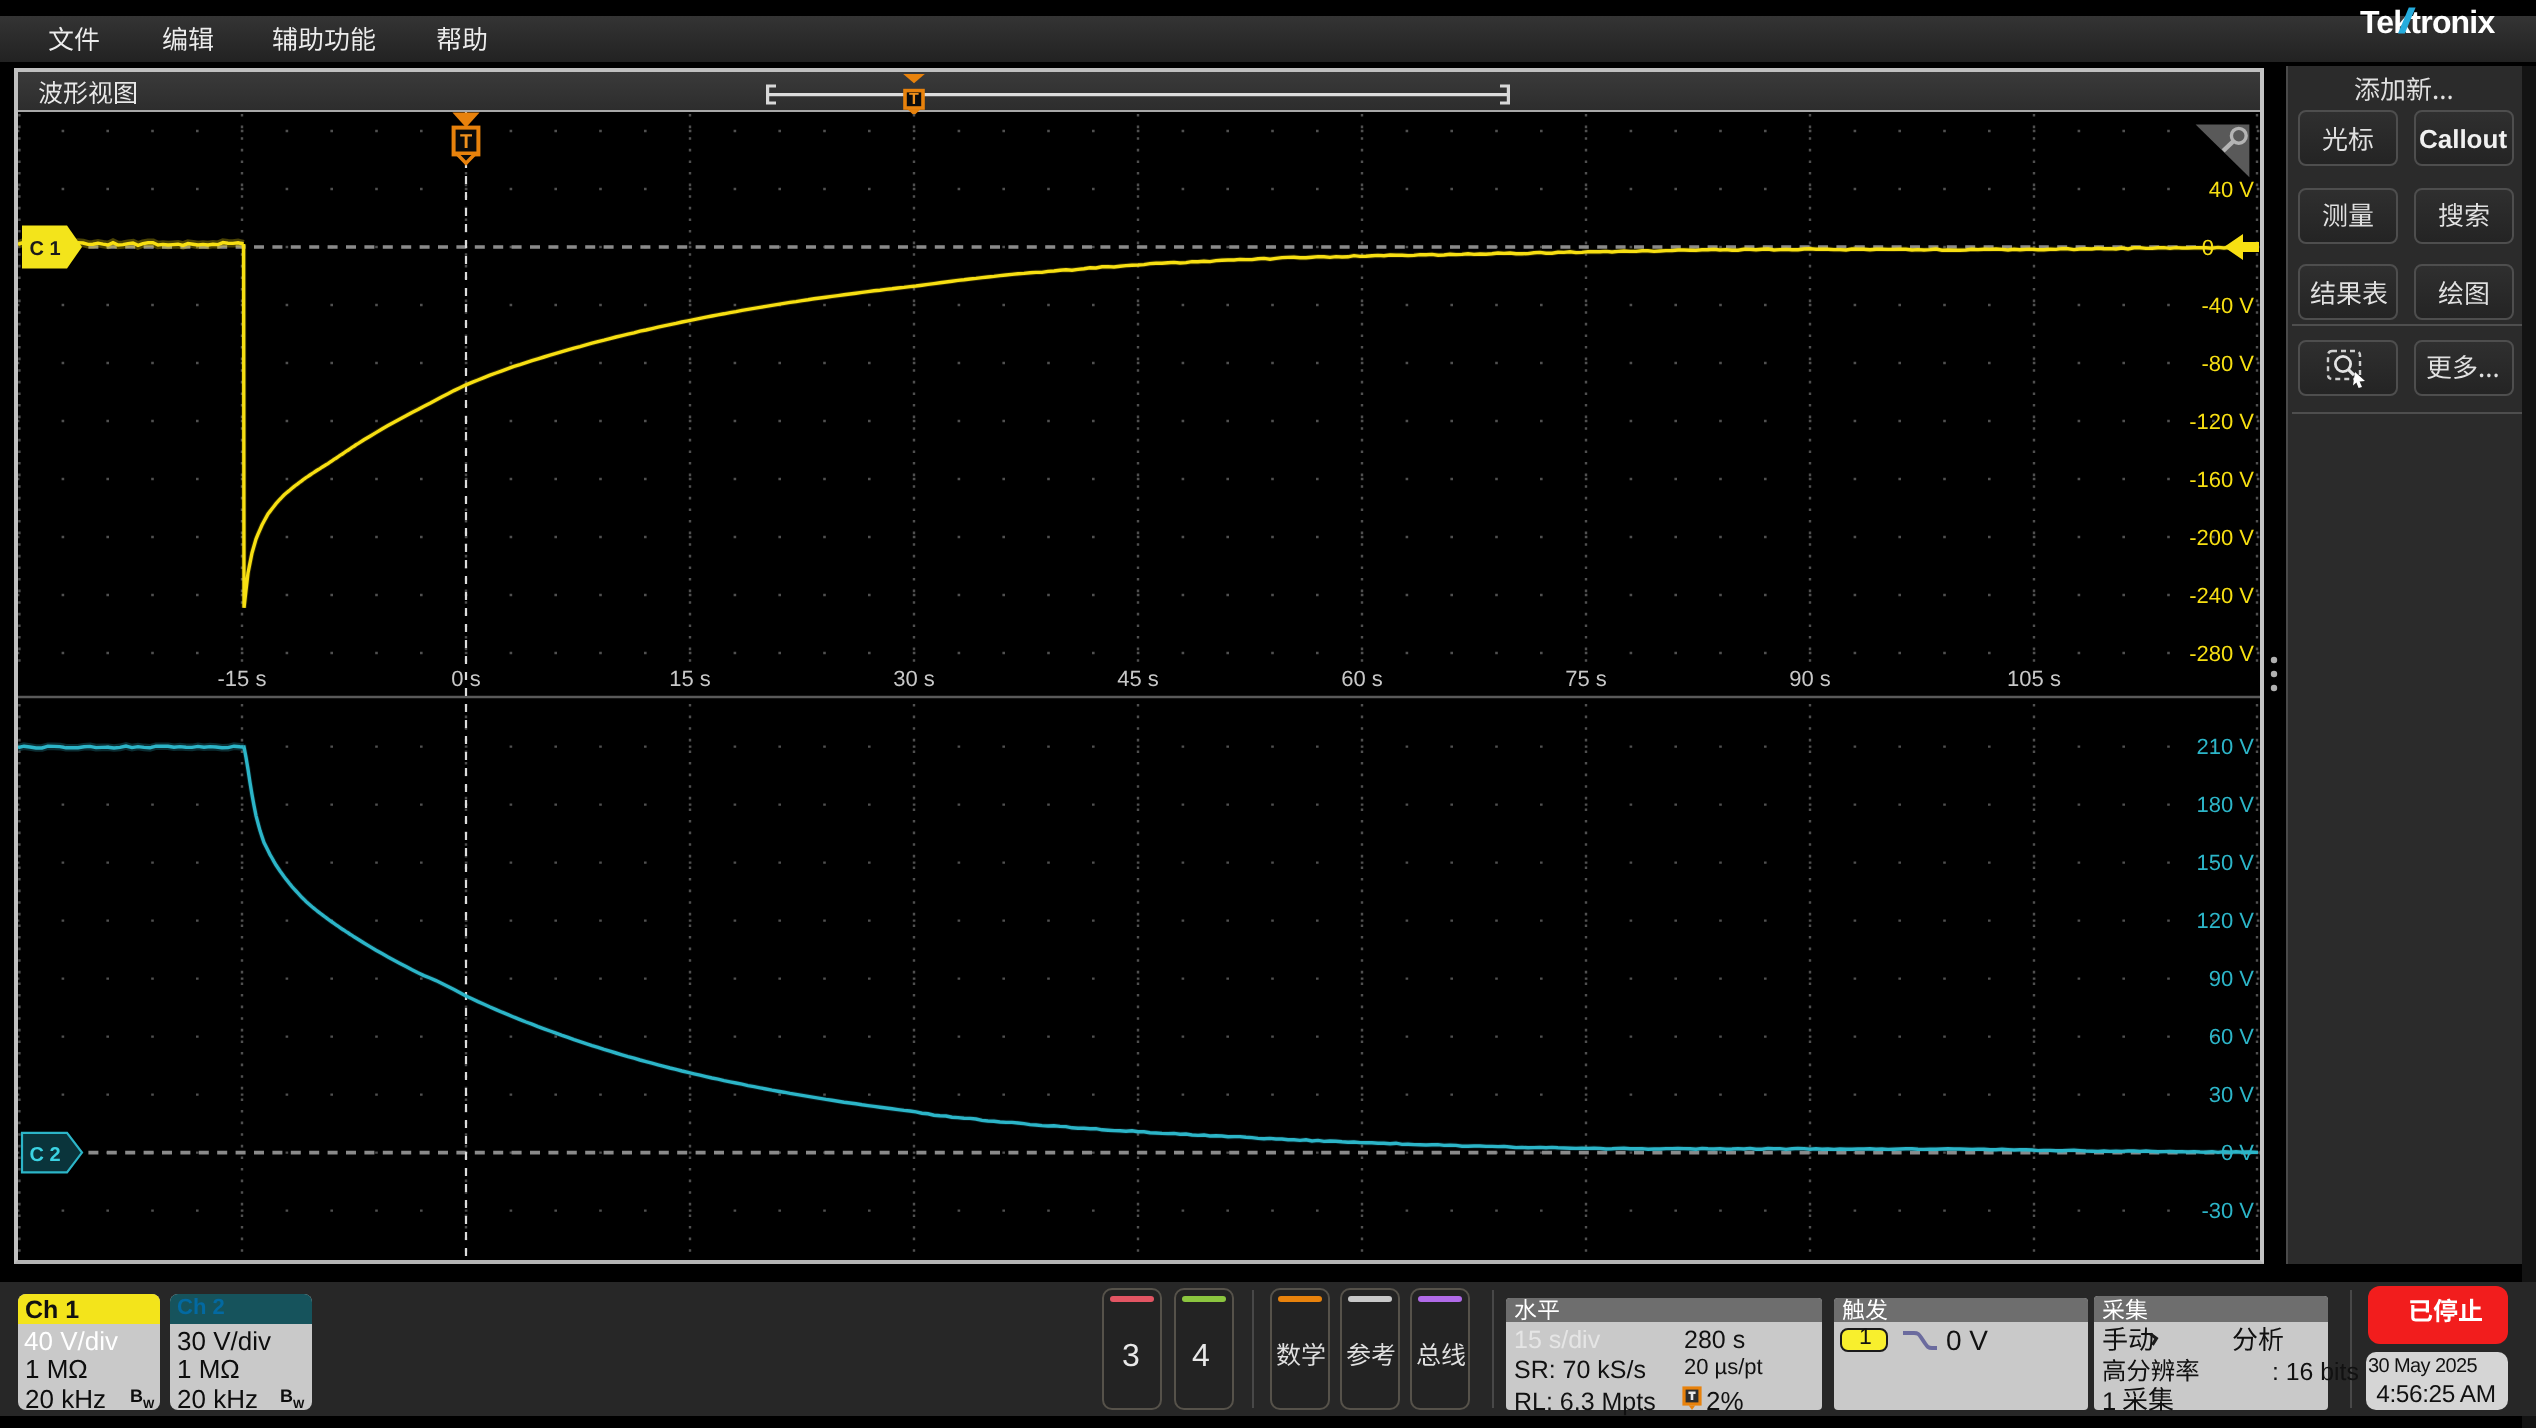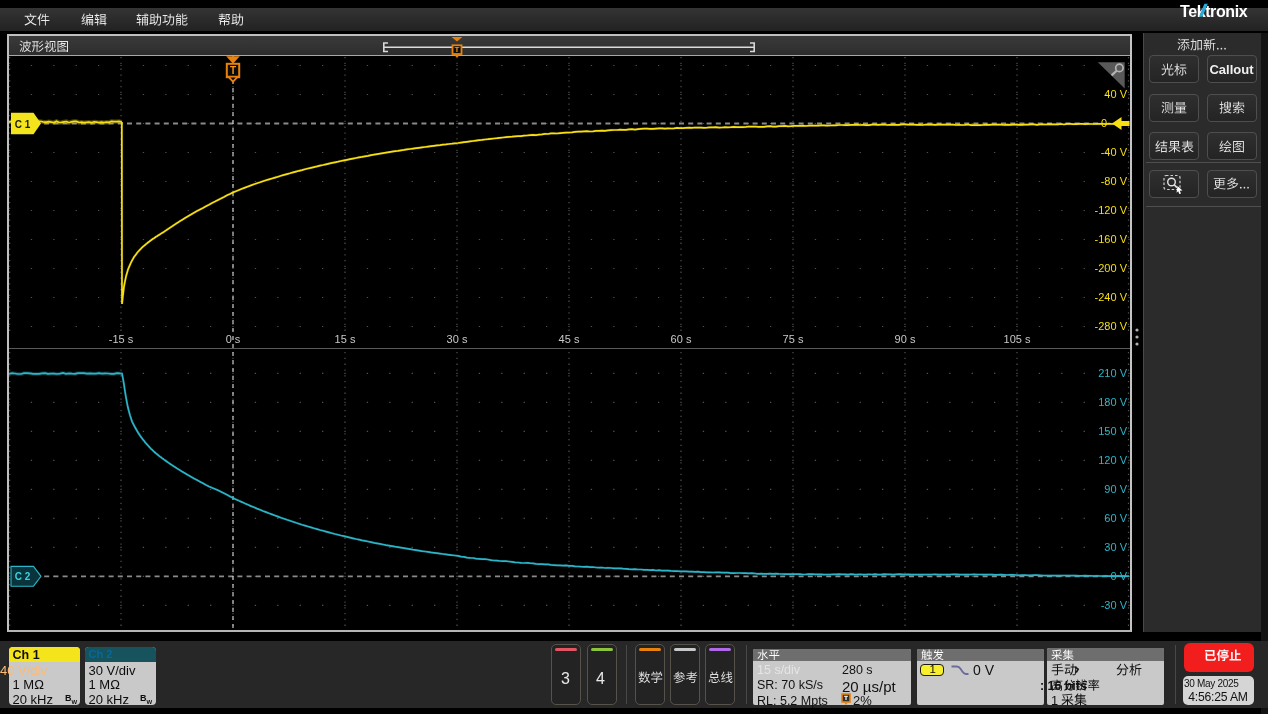--- a/index.html
+++ b/index.html
@@ -171,21 +171,21 @@
 <line x1="11.2" y1="11.8" x2="14" y2="14.6" stroke="#e4e4e4" stroke-width="1.6"></line>
 <polygon points="14.5,13 19.5,17.5 16.8,17.8 18,20.5 16.3,21 15.2,18.3 13.5,19.8" fill="#fff"></polygon>
 </svg>
 <div style="position:absolute;left:1146px;top:161.5px;width:119px;height:1px;background:#4e4e4e"></div>
 <div style="position:absolute;left:1146px;top:206px;width:119px;height:1px;background:#4e4e4e"></div>
 <div style="position:absolute;left:1261px;top:33px;width:7px;height:681px;background:#131313"></div>
 <div style="position:absolute;left:0px;top:641px;width:1268px;height:67px;background:#272727"></div>
 <div style="position:absolute;left:8.5px;top:647px;width:71.5px;height:57.5px;background:#c9c9c9;border-radius:4px"></div>
 <div style="position:absolute;left:8.5px;top:647px;width:71.5px;height:14.5px;background:#f3e41b;border-radius:4px 4px 0 0"></div>
 <div style="position:absolute;left:12.5px;top:648px;font-size:12.5px;color:#111;font-weight:bold;white-space:nowrap;text-align:center;">Ch 1</div>
-<div style="position:absolute;left:0;top:662.7px;font-size:13px;color:#fdba74;font-weight:normal;white-space:nowrap;text-align:center;">40 V/div</div>
+<div style="position:absolute;left:12px;top:662.7px;font-size:13px;color:#ffffff;font-weight:normal;white-space:nowrap;text-align:center;">40 V/div</div>
 <div style="position:absolute;left:12.5px;top:677.2px;font-size:13px;color:#0d0d0d;font-weight:normal;white-space:nowrap;">1 MΩ</div>
 <div style="position:absolute;left:12.5px;top:691.7px;font-size:13px;color:#0d0d0d;font-weight:normal;white-space:nowrap;">20 kHz</div>
 <div style="position:absolute;left:65px;top:692.5px;font-size:9px;color:#0d0d0d;font-weight:bold;white-space:nowrap;">B<sub style="font-size:6px">W</sub></div>
 <div style="position:absolute;left:84.5px;top:647px;width:71px;height:57.5px;background:#c9c9c9;border-radius:4px"></div>
 <div style="position:absolute;left:84.5px;top:647px;width:71px;height:14.5px;background:#16535c;border-radius:4px 4px 0 0"></div>
 <div style="position:absolute;left:88.5px;top:648px;font-size:11px;color:#0369a1;font-weight:bold;white-space:nowrap;">Ch 2</div>
 <div style="position:absolute;left:88.5px;top:662.7px;font-size:13px;color:#0d0d0d;font-weight:normal;white-space:nowrap;">30 V/div</div>
 <div style="position:absolute;left:88.5px;top:677.2px;font-size:13px;color:#0d0d0d;font-weight:normal;white-space:nowrap;">1 MΩ</div>
 <div style="position:absolute;left:88.5px;top:691.7px;font-size:13px;color:#0d0d0d;font-weight:normal;white-space:nowrap;">20 kHz</div>
 <div style="position:absolute;left:140px;top:692.5px;font-size:9px;color:#0d0d0d;font-weight:bold;white-space:nowrap;">B<sub style="font-size:6px">W</sub></div>
@@ -214,22 +214,22 @@
 <div style="position:absolute;left:746px;top:645px;width:1px;height:59px;background:#484848"></div>
 <div style="position:absolute;left:1174.5px;top:645px;width:1px;height:59px;background:#484848"></div>
 <div style="position:absolute;left:753px;top:649px;width:158px;height:56px;background:#c9c9c9;border-radius:2px"></div>
 <div style="position:absolute;left:753px;top:649px;width:158px;height:12px;background:#6e6e6e;border-radius:2px 2px 0 0"></div>
 <svg style="position:absolute;left:757px;top:649.3px;overflow:visible" width="23" height="12">
     <path d="M0.8 3.4V4.3H3.6C3.1 6.6 1.9 8.3 0.4 9.2C0.7 9.4 1 9.7 1.1 9.9C2.8 8.8 4.1 6.6 4.7 3.6L4.1 3.4L4 3.4ZM9.4 2.6C8.8 3.4 7.9 4.4 7.2 5.1C6.8 4.5 6.5 3.9 6.2 3.3V0.5H5.3V9.9C5.3 10.1 5.2 10.1 5.1 10.1C4.9 10.1 4.3 10.1 3.6 10.1C3.7 10.4 3.9 10.8 3.9 11.1C4.8 11.1 5.4 11 5.8 10.9C6.1 10.7 6.2 10.4 6.2 9.9V5C7.3 7.1 8.8 8.9 10.6 9.8C10.7 9.6 11 9.2 11.2 9.1C9.8 8.4 8.6 7.2 7.6 5.8C8.4 5.1 9.4 4.1 10.2 3.2Z M13.5 2.9C13.9 3.7 14.4 4.8 14.6 5.5L15.4 5.2C15.2 4.6 14.7 3.5 14.3 2.6ZM20.2 2.6C19.9 3.4 19.4 4.6 18.9 5.3L19.7 5.6C20.1 4.9 20.7 3.8 21.1 2.8ZM12.1 6.1V7H16.8V11H17.7V7H22.4V6.1H17.7V2.1H21.8V1.2H12.7V2.1H16.8V6.1Z" fill="#fff"></path>
   </svg>
 <div style="position:absolute;left:757px;top:662.5px;font-size:12.5px;color:#e5e5e5;font-weight:normal;white-space:nowrap;">15 s/div</div>
 <div style="position:absolute;left:842px;top:662.5px;font-size:12.5px;color:#111;font-weight:normal;white-space:nowrap;">280 s</div>
 <div style="position:absolute;left:757px;top:678px;font-size:12.5px;color:#111;font-weight:normal;white-space:nowrap;">SR: 70 kS/s</div>
-<div style="position:absolute;left:842px;top:678px;font-size:15px;color:#111;font-weight:normal;white-space:nowrap;">20 µs/pt</div>
-<div style="position:absolute;left:757px;top:693.5px;font-size:12.5px;color:#111;font-weight:normal;white-space:nowrap;">RL: 5.2 Mpts</div>
+<div style="position:absolute;left:842px;top:678px;font-size:11px;color:#111;font-weight:normal;white-space:nowrap;">20 µs/pt</div>
+<div style="position:absolute;left:757px;top:693.5px;font-size:12.5px;color:#111;font-weight:normal;white-space:nowrap;">RL: 6.3 Mpts</div>
 <svg style="position:absolute;left:841px;top:693px" width="11" height="12">
 <rect x="1" y="1" width="8" height="8" fill="#2e2e2e" stroke="#e8820c" stroke-width="1.6"></rect>
 <polygon points="3.4,9.8 6.6,9.8 5,12" fill="#e8820c"></polygon>
 <path d="M3.2,3.4 H6.8 M5,3.4 V7" stroke="#e8e8e8" stroke-width="1.3" fill="none"></path>
   </svg>
 <div style="position:absolute;left:853px;top:693.3px;font-size:13px;color:#111;font-weight:normal;white-space:nowrap;">2%</div>
 <div style="position:absolute;left:917px;top:649px;width:127px;height:56px;background:#c9c9c9;border-radius:2px"></div>
 <div style="position:absolute;left:917px;top:649px;width:127px;height:12px;background:#6e6e6e;border-radius:2px 2px 0 0"></div>
 <svg style="position:absolute;left:921px;top:649.3px;overflow:visible" width="23" height="12">
     <path d="M2.9 4V5.4H1.9V4ZM3.6 4H4.6V5.4H3.6ZM1.9 3.4C2.1 3 2.3 2.6 2.4 2.2H3.9C3.7 2.6 3.5 3 3.3 3.4ZM2.2 0.4C1.8 1.9 1.2 3.2 0.4 4.1C0.6 4.2 0.9 4.5 1 4.6L1.2 4.4V6.4C1.2 7.7 1.1 9.4 0.4 10.7C0.6 10.7 0.9 10.9 1.1 11.1C1.6 10.2 1.8 9.2 1.9 8.2H2.9V10.7H3.6V8.2H4.6V10.1C4.6 10.2 4.6 10.2 4.5 10.2C4.4 10.2 4.1 10.2 3.8 10.2C3.9 10.4 4 10.7 4 10.9C4.5 10.9 4.8 10.9 5 10.8C5.2 10.6 5.3 10.4 5.3 10.1V3.4H4.1C4.4 2.9 4.7 2.3 4.9 1.8L4.3 1.4L4.2 1.5H2.7C2.8 1.2 2.9 0.9 3 0.6ZM2.9 6.1V7.5H1.9C1.9 7.1 1.9 6.8 1.9 6.4V6.1ZM3.6 6.1H4.6V7.5H3.6ZM7.7 0.5V2.7H5.9V7H7.7V9.5L5.5 9.7L5.6 10.5C6.8 10.4 8.5 10.2 10.1 9.9C10.2 10.3 10.3 10.7 10.4 11L11.1 10.7C10.9 9.9 10.4 8.6 9.9 7.6L9.2 7.9C9.4 8.3 9.6 8.7 9.8 9.2L8.6 9.3V7H10.5V2.7H8.6V0.5ZM6.6 3.4H7.8V6.2H6.6ZM8.5 3.4H9.8V6.2H8.5Z M19.2 1C19.7 1.6 20.4 2.3 20.7 2.7L21.4 2.3C21.1 1.9 20.4 1.1 19.9 0.6ZM13.2 4.1C13.3 4 13.7 3.9 14.4 3.9H16C15.2 6.3 14 8.2 11.8 9.5C12.1 9.6 12.4 9.9 12.5 10.1C14 9.2 15.1 8 15.9 6.6C16.3 7.5 16.9 8.2 17.6 8.9C16.6 9.6 15.5 10 14.3 10.3C14.4 10.5 14.6 10.8 14.7 11.1C16 10.7 17.2 10.2 18.3 9.4C19.3 10.2 20.6 10.7 22 11.1C22.2 10.8 22.4 10.5 22.6 10.3C21.2 10 20 9.5 19 8.9C20 8 20.7 6.8 21.2 5.4L20.6 5.1L20.5 5.1H16.6C16.7 4.7 16.9 4.3 17 3.9H22.2L22.2 3.1H17.2C17.4 2.3 17.5 1.5 17.7 0.6L16.7 0.4C16.6 1.4 16.4 2.2 16.2 3.1H14.1C14.5 2.5 14.8 1.7 15 1L14.1 0.8C13.9 1.7 13.4 2.6 13.3 2.8C13.2 3.1 13 3.3 12.9 3.3C13 3.5 13.1 3.9 13.2 4.1ZM18.3 8.3C17.5 7.7 16.9 6.9 16.4 6H20C19.6 6.9 19 7.7 18.3 8.3Z" fill="#fff"></path>
@@ -250,21 +250,21 @@
   </svg>
 <svg style="position:absolute;left:1074px;top:666px" width="6" height="8">
     <path d="M1.2,1 L4.2,3.2 L2.2,6.5" fill="none" stroke="#1a1a1a" stroke-width="1.6"></path>
   </svg>
 <svg style="position:absolute;left:1116px;top:663.3px;overflow:visible" width="26" height="14">
     <path d="M8.7 0.8 7.9 1.1C8.8 3 10.3 5.2 11.7 6.3C11.9 6.1 12.2 5.7 12.5 5.5C11.1 4.5 9.6 2.5 8.7 0.8ZM4.2 0.8C3.5 2.8 2.1 4.6 0.6 5.7C0.8 5.9 1.2 6.3 1.4 6.4C1.8 6.2 2.1 5.8 2.4 5.5V6.4H4.9C4.6 8.6 3.9 10.7 0.8 11.7C1.1 11.9 1.3 12.3 1.4 12.5C4.8 11.3 5.6 9 6 6.4H9.5C9.4 9.6 9.2 10.9 8.8 11.3C8.7 11.4 8.6 11.4 8.3 11.4C8 11.4 7.2 11.4 6.3 11.3C6.5 11.6 6.6 12 6.7 12.3C7.5 12.4 8.3 12.4 8.7 12.3C9.2 12.3 9.5 12.2 9.7 11.9C10.2 11.4 10.3 9.9 10.5 5.9C10.6 5.8 10.6 5.4 10.6 5.4H2.5C3.6 4.3 4.6 2.7 5.3 1.1Z M19.3 1.9V6C19.3 7.8 19.1 10.2 18 12C18.2 12 18.6 12.3 18.8 12.5C20 10.6 20.2 7.9 20.2 6V5.9H22.6V12.5H23.5V5.9H25.4V5H20.2V2.6C21.8 2.4 23.5 1.9 24.7 1.4L23.9 0.7C22.8 1.2 20.9 1.6 19.3 1.9ZM15.7 0.5V3.3H13.8V4.2H15.6C15.2 6 14.3 8.1 13.4 9.2C13.6 9.4 13.8 9.8 13.9 10C14.6 9.2 15.2 7.8 15.7 6.3V12.5H16.7V6.1C17.1 6.8 17.6 7.7 17.8 8.1L18.5 7.3C18.2 6.9 17.1 5.5 16.7 4.9V4.2H18.6V3.3H16.7V0.5Z" fill="#111"></path>
   </svg>
 <svg style="position:absolute;left:1051px;top:678.5px;overflow:visible" width="49" height="13">
     <path d="M3.5 3.9H8.8V5H3.5ZM2.6 3.2V5.7H9.7V3.2ZM5.4 0.7 5.7 1.8H0.7V2.6H11.4V1.8H6.7C6.6 1.4 6.4 0.9 6.3 0.5ZM1.2 6.4V11.7H2V7.1H10.1V10.7C10.1 10.9 10.1 10.9 9.9 10.9C9.8 10.9 9.2 10.9 8.7 10.9C8.8 11.1 8.9 11.4 9 11.6C9.7 11.6 10.3 11.6 10.6 11.5C10.9 11.4 11 11.2 11 10.7V6.4ZM3.4 7.9V11H4.3V10.4H8.6V7.9ZM4.3 8.6H7.8V9.7H4.3Z M20.4 0.7 19.6 1C20.4 2.9 21.9 4.8 23.2 5.9C23.4 5.7 23.7 5.4 23.9 5.2C22.7 4.2 21.2 2.4 20.4 0.7ZM16.2 0.7C15.4 2.6 14.2 4.3 12.7 5.3C13 5.5 13.4 5.9 13.5 6.1C13.8 5.8 14.2 5.5 14.5 5.2V6H16.8C16.6 8.1 15.9 10 13 11C13.2 11.2 13.4 11.5 13.6 11.7C16.7 10.6 17.5 8.4 17.8 6H21.1C21 9.1 20.8 10.2 20.5 10.6C20.4 10.7 20.2 10.7 20 10.7C19.7 10.7 18.9 10.7 18.1 10.6C18.3 10.9 18.4 11.3 18.4 11.6C19.2 11.6 20 11.6 20.4 11.6C20.8 11.5 21.1 11.5 21.3 11.2C21.8 10.7 21.9 9.3 22.1 5.5C22.1 5.4 22.1 5.1 22.1 5.1H14.5C15.6 4 16.5 2.6 17.1 1Z M29.5 3C29.5 4.2 29.3 5.8 29 6.7L29.7 6.9C30 5.9 30.2 4.3 30.1 3ZM30.8 0.6V5.1C30.8 7.4 30.6 9.5 28.6 11.1C28.7 11.2 29 11.5 29.1 11.7C31.3 10 31.6 7.6 31.6 5.1V0.6ZM25.5 3.2C25.7 3.9 25.9 4.7 25.9 5.3L26.6 5.1C26.6 4.6 26.4 3.7 26.2 3.1ZM32.4 3.2C32.6 3.9 32.8 4.7 32.8 5.3L33.5 5.1C33.5 4.6 33.3 3.7 33 3.1ZM26.1 0.8C26.3 1.2 26.5 1.7 26.7 2.1H25V2.9H28.9V2.1H27.6C27.4 1.6 27.1 1 26.8 0.6ZM25.1 7.6V8.3H26.5C26.5 9.3 26.2 10.4 25.1 11.1C25.3 11.3 25.5 11.5 25.7 11.7C26.9 10.8 27.3 9.5 27.4 8.3H28.9V7.6H27.4V6.1H29V5.3H28C28.2 4.7 28.4 3.9 28.6 3.2L27.8 3C27.7 3.7 27.5 4.7 27.3 5.3H24.9V6.1H26.5V7.6ZM33.1 0.7C33.3 1.1 33.5 1.7 33.7 2.1H32V2.9H35.9V2.1H34.6C34.4 1.6 34.1 1 33.8 0.5ZM32 7.9V8.7H33.5V11.7H34.4V8.7H36V7.9H34.4V6.1H36.1V5.4H35C35.2 4.7 35.5 3.9 35.7 3.2L34.9 3C34.8 3.7 34.5 4.7 34.2 5.4H31.8V6.1H33.5V7.9Z M46.7 2.9C46.3 3.4 45.5 4.1 45 4.5L45.7 4.9C46.2 4.5 46.9 3.9 47.5 3.4ZM37.3 6.6 37.7 7.4C38.6 7 39.6 6.4 40.5 5.9L40.3 5.2C39.2 5.8 38 6.3 37.3 6.6ZM37.6 3.4C38.3 3.8 39.1 4.5 39.5 4.9L40.1 4.3C39.7 3.9 38.9 3.3 38.3 2.9ZM44.9 5.8C45.7 6.3 46.8 7 47.3 7.5L47.9 6.9C47.4 6.5 46.3 5.7 45.5 5.3ZM37.2 8.3V9.1H42.2V11.7H43.2V9.1H48.2V8.3H43.2V7.3H42.2V8.3ZM41.9 0.6C42.1 0.9 42.3 1.3 42.5 1.6H37.5V2.4H41.9C41.6 3 41.2 3.5 41 3.7C40.8 3.9 40.6 4 40.5 4.1C40.6 4.3 40.7 4.7 40.7 4.8C40.9 4.8 41.2 4.7 42.6 4.6C42 5.2 41.5 5.7 41.2 5.9C40.8 6.2 40.5 6.4 40.2 6.5C40.3 6.7 40.4 7.1 40.5 7.3C40.7 7.2 41.2 7.1 44.4 6.8C44.5 7 44.6 7.2 44.7 7.4L45.4 7.1C45.2 6.6 44.6 5.7 44 5.1L43.3 5.3C43.5 5.6 43.7 5.8 43.9 6.1L41.8 6.3C42.8 5.4 43.9 4.4 44.9 3.2L44.1 2.8C43.9 3.1 43.6 3.5 43.3 3.8L41.7 3.9C42.1 3.5 42.5 3 42.9 2.4H48.1V1.6H43.5C43.4 1.2 43.1 0.8 42.8 0.4Z" fill="#111"></path>
   </svg>
-<div style="position:absolute;left:1040px;top:678.7px;font-size:12.4px;color:#111;font-weight:bold;white-space:nowrap;">: 16 bits</div>
+<div style="position:absolute;left:1136px;top:678.7px;font-size:12.4px;color:#111;font-weight:normal;white-space:nowrap;">: 16 bits</div>
 <div style="position:absolute;left:1051px;top:693px;font-size:12.8px;color:#111;font-weight:normal;white-space:nowrap;">1</div>
 <svg style="position:absolute;left:1060.5px;top:693.3px;overflow:visible" width="26" height="14">
     <path d="M10.4 2.5C10 3.5 9.1 4.8 8.5 5.7L9.3 6.1C10 5.2 10.8 4 11.4 2.9ZM1.9 3.4C2.4 4.1 2.9 5.1 3.1 5.8L4 5.4C3.8 4.7 3.3 3.7 2.7 3ZM5.4 2.8C5.8 3.6 6.1 4.6 6.2 5.3L7.1 5C7 4.3 6.7 3.3 6.3 2.6ZM10.8 0.7C8.5 1.1 4.5 1.4 1.2 1.5C1.3 1.8 1.4 2.2 1.4 2.4C4.8 2.3 8.9 2 11.5 1.5ZM0.8 6.6V7.5H5.2C4 9 2.2 10.4 0.4 11.1C0.7 11.3 1 11.7 1.2 12C2.9 11.2 4.7 9.7 6 8.1V12.5H7V8C8.3 9.7 10.1 11.2 11.8 12C12 11.7 12.3 11.3 12.6 11.1C10.8 10.4 8.9 9 7.7 7.5H12.2V6.6H7V5.4H6V6.6Z M19 7.6V8.5H13.7V9.3H18.1C16.9 10.3 15 11.1 13.4 11.5C13.6 11.7 13.9 12.1 14 12.3C15.7 11.8 17.6 10.8 19 9.7V12.5H20V9.6C21.3 10.8 23.3 11.7 25 12.2C25.1 12 25.4 11.6 25.6 11.4C24 11 22.1 10.2 20.9 9.3H25.3V8.5H20V7.6ZM19.4 4.3V5.1H16.2V4.3ZM19.1 0.7C19.3 1.1 19.5 1.5 19.7 1.9H16.7C17 1.5 17.2 1.1 17.5 0.7L16.4 0.5C15.9 1.6 14.8 3.1 13.4 4.2C13.6 4.3 13.9 4.6 14.1 4.8C14.5 4.5 14.9 4.1 15.2 3.8V7.9H16.2V7.5H24.9V6.7H20.3V5.8H24V5.1H20.3V4.3H24V3.6H20.3V2.7H24.5V1.9H20.7C20.5 1.5 20.2 0.9 19.9 0.5ZM19.4 3.6H16.2V2.7H19.4ZM19.4 5.8V6.7H16.2V5.8Z" fill="#111"></path>
   </svg>
 <div style="position:absolute;left:1183.5px;top:643px;width:70.5px;height:28.5px;background:#f21d1d;border-radius:6px"></div>
 <svg style="position:absolute;left:1203.5px;top:649.3px;overflow:visible" width="38" height="13">
     <path d="M1.1 1.1V2.6H8.9V5.2H3.2V3.5H1.6V9.4C1.6 11.3 2.4 11.8 4.8 11.8C5.4 11.8 8.4 11.8 9 11.8C11.2 11.8 11.8 11.1 12.1 8.7C11.7 8.6 11 8.4 10.6 8.1C10.4 9.9 10.2 10.3 8.9 10.3C8.2 10.3 5.4 10.3 4.8 10.3C3.4 10.3 3.2 10.2 3.2 9.4V6.7H8.9V7.3H10.5V1.1Z M18.7 4H22.2V4.7H18.7ZM17.4 3V5.7H23.6V3ZM15.4 0.4C14.8 2.2 13.8 4 12.8 5.1C13 5.5 13.4 6.3 13.5 6.7C13.8 6.4 14 6.1 14.2 5.8V12.1H15.6V3.6C16 2.9 16.3 2.1 16.6 1.4V2.6H24.5V1.3H21.4C21.2 1 21 0.6 20.8 0.3L19.5 0.6C19.6 0.9 19.7 1.1 19.8 1.3H16.6L16.8 0.9ZM16.3 6.2V8.5H17.6V9.2H19.8V10.6C19.8 10.8 19.7 10.8 19.5 10.8C19.3 10.8 18.6 10.8 18 10.8C18.2 11.2 18.4 11.7 18.4 12.1C19.4 12.1 20.1 12.1 20.6 11.9C21.1 11.7 21.3 11.3 21.3 10.7V9.2H23.2V8.5H24.6V6.2ZM17.6 8V7.4H23.2V8Z M27.1 3V10H25.5V11.5H37V10H32.6V5.8H36.3V4.3H32.6V0.4H31V10H28.7V3Z" fill="#fff"></path>
   </svg>
 <div style="position:absolute;left:1183px;top:676px;width:70.5px;height:28.5px;background:#d5d5d5;border-radius:5px"></div>
 <div style="position:absolute;left:1184px;top:678px;font-size:10px;color:#111;font-weight:normal;white-space:nowrap;width:68px;text-align:left;letter-spacing:-0.3px">30 May 2025</div>

